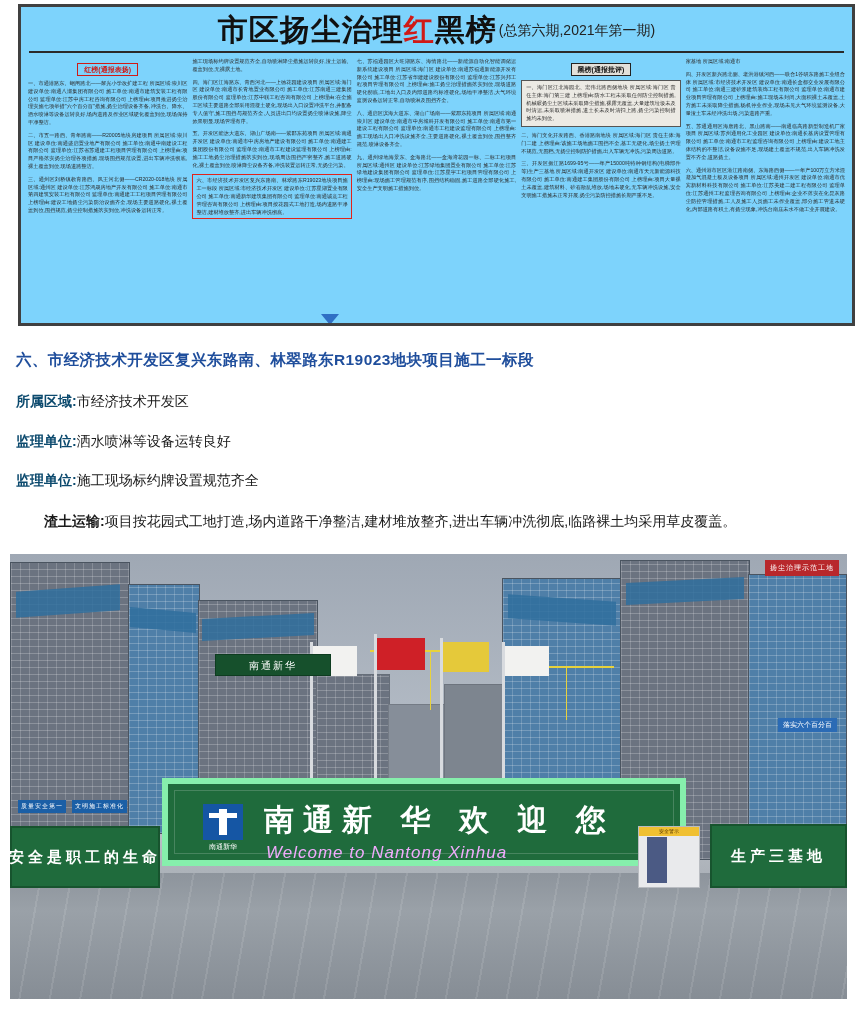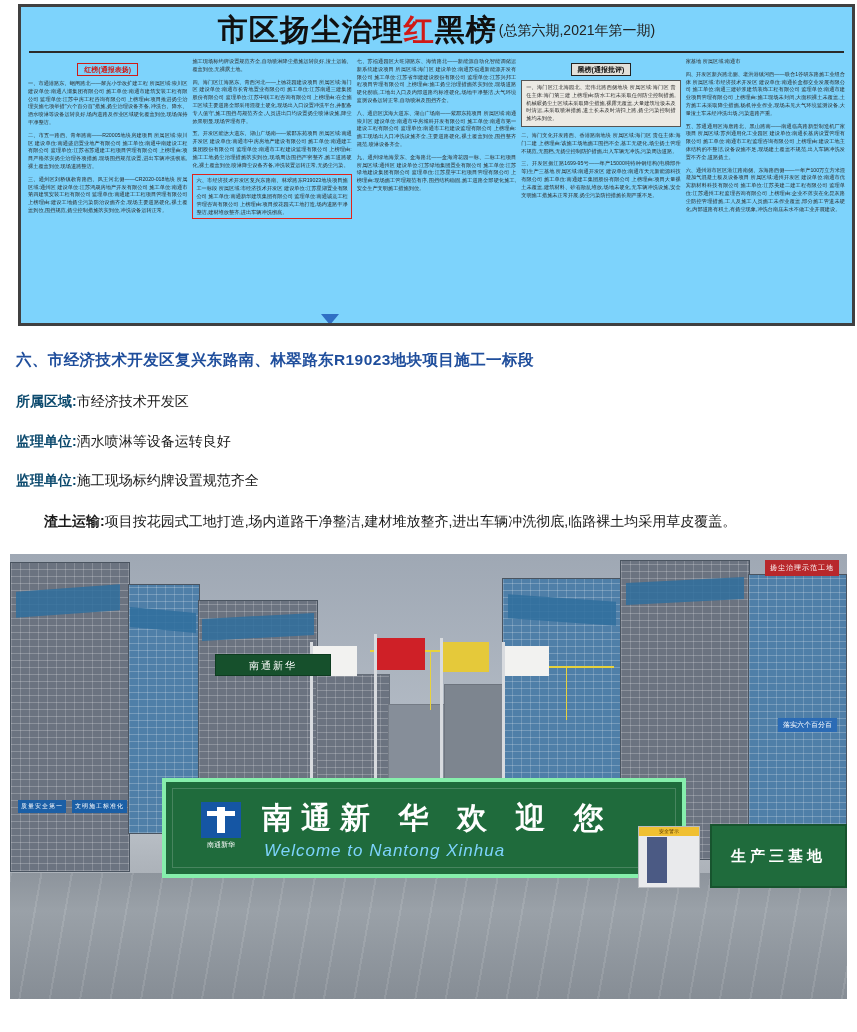--- a/index.html
+++ b/index.html
@@ -221,23 +221,23 @@
     position: absolute;
     inset: 0;
     background: repeating-linear-gradient(100deg, rgba(255,255,255,0.10) 0 2px, rgba(0,0,0,0) 2px 30px);
   }
   
   .greenwall {
     position: absolute;
     left: 152px;
     top: 224px;
     width: 524px;
-    height: 100px;
+    height: 88px;
     background: #1f6b3c;
-    border: 4px solid #86efac;
+    border: 6px solid #86efac;
     box-sizing: border-box;
   }
   .greenwall .gw-inner {
     position: absolute;
     inset: 6px;
     border: 1px solid rgba(255,255,255,0.18);
   }
   .gw-main {
     position: absolute;
     left: 96px;
@@ -246,21 +246,21 @@
     font-size: 30px;
     font-weight: bold;
     letter-spacing: 9px;
     white-space: nowrap;
     font-family: "DejaVu Sans", sans-serif;
   }
   .gw-sub {
     position: absolute;
     left: 98px;
     top: 59px;
-    color: #7dd3fc;
+    color: #f0abfc;
     font-size: 17px;
     font-style: italic;
     letter-spacing: 1px;
     white-space: nowrap;
   }
   .gw-logo {
     position: absolute;
     left: 26px;
     top: 20px;
     width: 58px;
@@ -580,20 +580,23 @@
     <div class="pole" style="left:364px;top:80px;height:148px;"></div>
     <div class="pole" style="left:430px;top:84px;height:144px;"></div>
     <div class="pole" style="left:492px;top:88px;height:140px;"></div>
     <div class="flag white" style="left:303px;top:92px;width:44px;height:30px;"></div>
     <div class="flag red" style="left:367px;top:84px;width:48px;height:32px;"></div>
     <div class="flag yellow" style="left:433px;top:88px;width:46px;height:30px;"></div>
     <div class="flag white" style="left:495px;top:92px;width:44px;height:30px;"></div>
 
     <div class="ground"></div>
 
+    <div class="sidewall" style="left:0;top:272px;width:150px;height:62px;">
+      <span>安全是职工的生命</span>
+    </div>
     <div class="sidewall" style="left:700px;top:270px;width:137px;height:64px;">
       <span>生产三基地</span>
     </div>
 
     <div class="greenwall">
       <div class="gw-inner"></div>
       <div class="gw-logo">
         <div class="sq"></div>
         <div class="cap">南通新华</div>
       </div>

